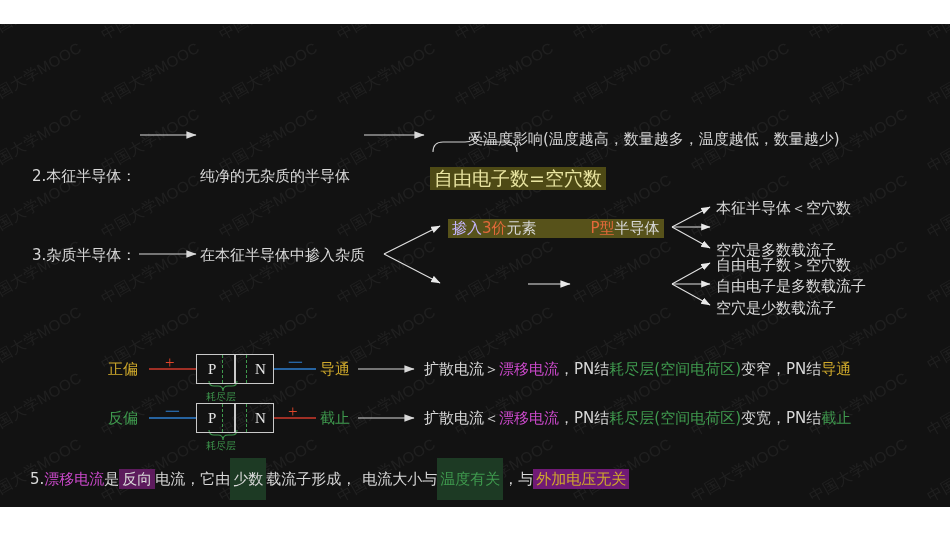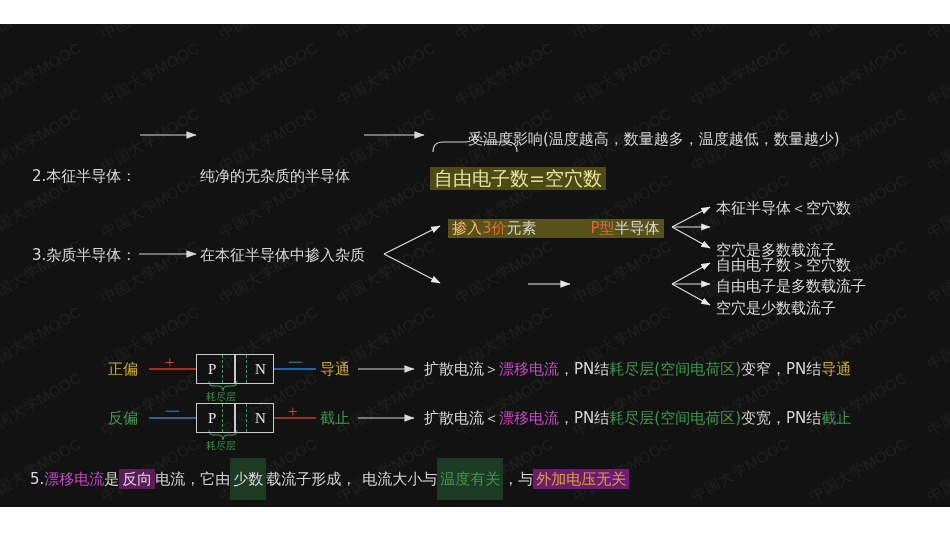--- a/index.html
+++ b/index.html
@@ -12,21 +12,21 @@
   .lyr{position:absolute;left:0;top:0;width:950px;height:483px;}
   .t{position:absolute;white-space:nowrap;color:#d8d8d8;font-size:15px;line-height:1;
      font-family:"Liberation Serif","DejaVu Serif",serif;}
   .cn{font-family:"DejaVu Sans","Liberation Sans",sans-serif;}
   .hl-olive{background:#4e4a15;color:#e8e4a0;padding:2px 4px;}
   .hl-olive2{background:#57521a;padding:2px 4px;}
   .hl-green{background:#1d3a24;padding:12px 3px;}
   .hl-mag{background:#5d1b5d;padding:1px 3px;}
   .hl-gold{background:#701a75;padding:1px 3px;}
   .c-white{color:#d8d8d8;} .c-red{color:#e0452a;} .c-orange{color:#e3693a;} .c-green{color:#3f9a4e;} .c-gold{color:#cfa92b;}
-  .c-mag{color:#cb49cb;} .c-blue{color:#2e7fd1;} .c-lgreen{color:#fdba74;} .c-cyan{color:#36b0a6;}
+  .c-mag{color:#cb49cb;} .c-blue{color:#2e7fd1;} .c-lgreen{color:#c4b5fd;} .c-cyan{color:#36b0a6;}
   svg{position:absolute;left:0;top:0;overflow:visible;}
   .pnbox{position:absolute;border:1.5px solid #c9c9c9;box-sizing:border-box;}
   .pnlabel{position:absolute;color:#e6e6e6;font-size:15px;font-family:"Liberation Serif",serif;}
   .vdiv{position:absolute;background:#c9c9c9;width:1.5px;}
   .dash{position:absolute;width:0;border-left:1.5px dashed #3f9a4e;}
   .dep{position:absolute;color:#3f9a4e;font-size:10px;font-family:"DejaVu Sans",sans-serif;white-space:nowrap;}
 </style>
 </head>
 <body>
 

